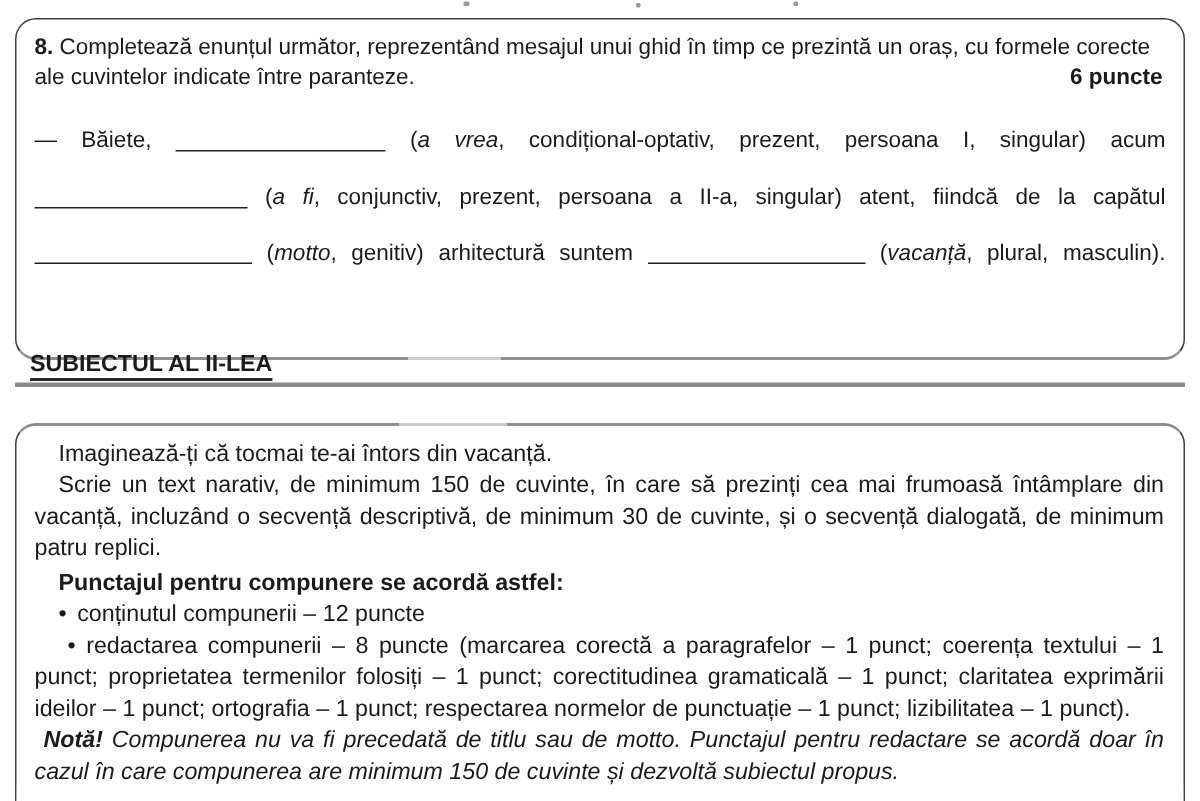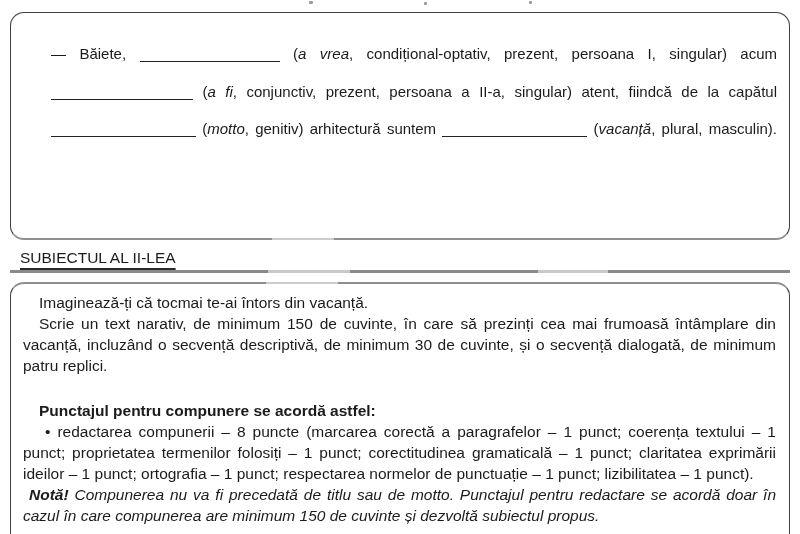--- a/index.html
+++ b/index.html
@@ -25,94 +25,101 @@
   }
   .intro { position: relative; font-size: 15px; line-height: 20px; padding-right: 4px; }
   .intro .qnum { font-weight: bold; }
   .intro .points { position: absolute; right: 2px; bottom: 0; font-weight: bold; }
 
   .fill { margin-top: 13px; font-size: 15px; }
   .fill-line {
     line-height: 37.5px;
     text-align: justify;
     text-align-last: justify;
-    margin-left: 28px;
   }
   .fill-line .it { font-style: italic; }
   .blank {
     display: inline-block;
     height: 1px;
     border-bottom: 1.5px solid #222222;
     vertical-align: -3px;
   }
 
   
   .subject-row {
-    position: absolute; left: 10px; top: 249px; width: 780px;
+    position: absolute; left: 10px; top: 234px; width: 780px;
     display: flex; justify-content: space-between; align-items: flex-end;
     border-bottom: 3px solid #8a8a8a;
     padding: 0 2px 3px 10px;
-    font-size: 15.5px; font-weight: normal;
+    font-size: 15.5px; font-weight: bold;
   }
   .subject-row .subject-title {
     text-decoration: underline;
     text-decoration-thickness: 2px;
     text-underline-offset: 5px;
     text-decoration-color: #2a2a2a;
   }
 
   
   .box2 {
     position: absolute; left: 10px; top: 282px; width: 780px; height: 260px;
     border: 1.6px solid #3f3f3f;
     border-top: 2.6px solid #8f8f8f;
     border-bottom: none;
     border-radius: 14px 14px 0 0;
     padding: 8px 13px 0 12px;
     font-size: 15.5px; line-height: 21px;
   }
   .p-indent { text-indent: 16px; }
   .just { text-align: justify; }
-  .scoring { margin-top: 24px; }
+  .scoring { margin-top: 2px; }
   .scoring-title { font-weight: bold; text-indent: 16px; }
   .bullet1 { text-indent: 16px; }
   .bullet2 { text-indent: 22px; text-align: justify; }
   .dot { padding-right: 7px; }
   .note { text-align: justify; text-indent: 6px; font-style: italic; }
   .note .note-label { font-weight: bold; }
 
   
   .patch { position: absolute; background: rgba(255,255,255,0.55); }
 </style>
 </head>
 <body>
 
 <div class="page">
 
   <span class="speck" style="left:309px; top:1px; width:4px; height:3px;"></span>
   <span class="speck" style="left:424px; top:2px; width:3px; height:3px;"></span>
   <span class="speck" style="left:529px; top:1px; width:3px; height:3px;"></span>
 
   <div class="box1">
+    <p class="intro">
+      <span class="qnum">8.</span>
+      <span>Completează enunțul următor, reprezentând mesajul unui ghid în timp ce prezintă un oraș, cu formele corecte ale cuvintelor indicate între paranteze.</span>
+      <b class="points">6 puncte</b>
+    </p>
     <div class="fill">
       <div class="fill-line"><span>— Băiete, </span><span class="blank" style="width: 140px;"></span><span> (</span><span class="it">a vrea</span><span>, condițional-optativ, prezent, persoana I, singular) acum</span></div>
       <div class="fill-line"><span class="blank" style="width: 142px;"></span><span> (</span><span class="it">a fi</span><span>, conjunctiv, prezent, persoana a II-a, singular) atent, fiindcă de la capătul</span></div>
       <div class="fill-line"><span class="blank" style="width: 145px;"></span><span> (</span><span class="it">motto</span><span>, genitiv) arhitectură suntem </span><span class="blank" style="width: 145px;"></span><span> (</span><span class="it">vacanță</span><span>, plural, masculin).</span></div>
     </div>
   </div>
 
   <div class="subject-row">
     <span class="subject-title">SUBIECTUL AL II-LEA</span>
   </div>
 
   <div class="box2">
     <p class="p-indent">Imaginează-ți că tocmai te-ai întors din vacanță.</p>
     <p class="p-indent just">Scrie un text narativ, de minimum 150 de cuvinte, în care să prezinți cea mai frumoasă întâmplare din vacanță, incluzând o secvență descriptivă, de minimum 30 de cuvinte, și o secvență dialogată, de minimum patru replici.</p>
     <div class="scoring">
       <p class="scoring-title">Punctajul pentru compunere se acordă astfel:</p>
+      <p class="bullet1">
+        <span class="dot">•</span><span>conținutul compunerii – 12 puncte</span>
+      </p>
       <p class="bullet2">
         <span class="dot">•</span><span>redactarea compunerii – 8 puncte (marcarea corectă a paragrafelor – 1 punct; coerența textului – 1 punct; proprietatea termenilor folosiți – 1 punct; corectitudinea gramaticală – 1 punct; claritatea exprimării ideilor – 1 punct; ortografia – 1 punct; respectarea normelor de punctuație – 1 punct; lizibilitatea – 1 punct).</span>
       </p>
       <p class="note">
         <span class="note-label">Notă!</span>
         <span>Compunerea nu va fi precedată de titlu sau de motto. Punctajul pentru redactare se acordă doar în cazul în care compunerea are minimum 150 de cuvinte și dezvoltă subiectul propus.</span>
       </p>
     </div>
   </div>
 

